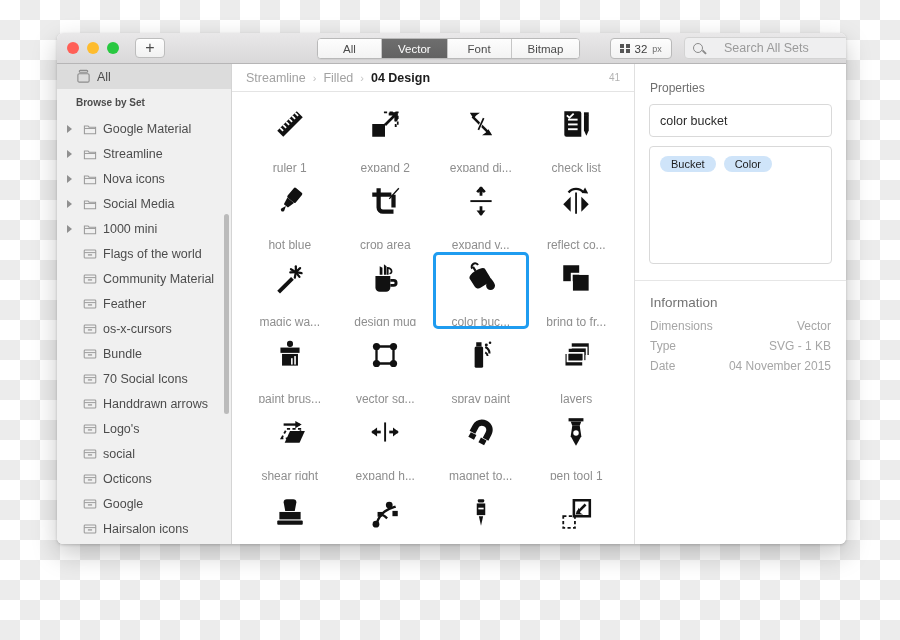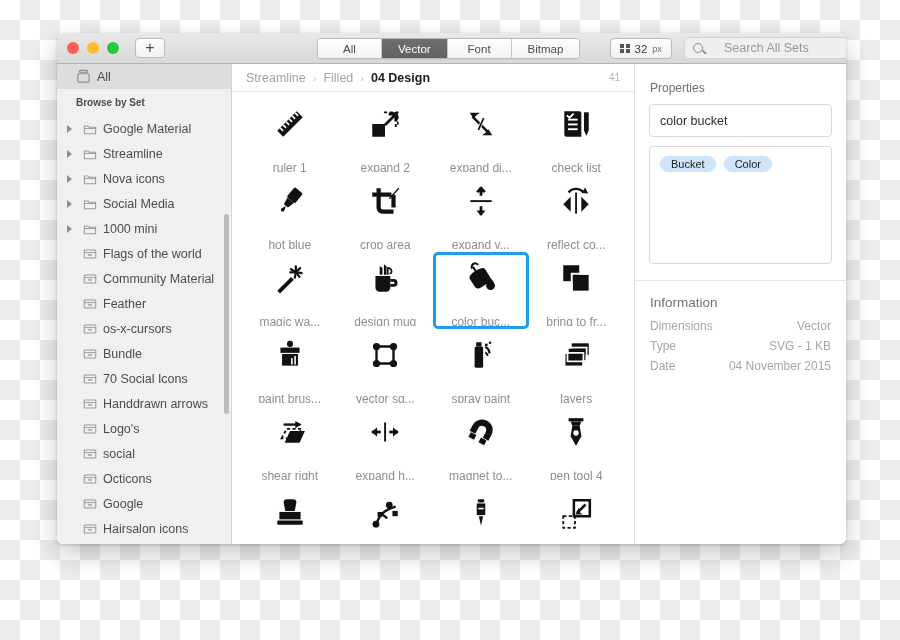--- a/index.html
+++ b/index.html
@@ -680,21 +680,21 @@
             </div>
             <div class="cell">
               <span class="glyph">
                 <svg width="34" height="34" viewBox="0 0 32 32" fill="#111">
                   <rect x="9" y="3" width="14" height="3"></rect>
                   <path d="M11 6h10l-1.5 4h-7z"></path>
                   <path d="M12.5 10h7l1.5 10-5 9-5-9z"></path>
                   <circle cx="16" cy="17" r="2.6" fill="#fff"></circle>
                 </svg>
               </span>
-              <span class="cap">pen tool 4</span>
+              <span class="cap">pen tool 1</span>
             </div>
             <div class="cell">
               <span class="glyph">
                 <svg width="34" height="34" viewBox="0 0 32 32" fill="#111">
                   <path d="M13 3h6a3 3 0 013 3l-1.5 8H11.5L10 6a3 3 0 013-3z"></path>
                   <path d="M6 15h20v7H6z"></path>
                   <rect x="4" y="23" width="24" height="4" rx="1"></rect>
                 </svg>
               </span>
               <span class="cap"></span>

